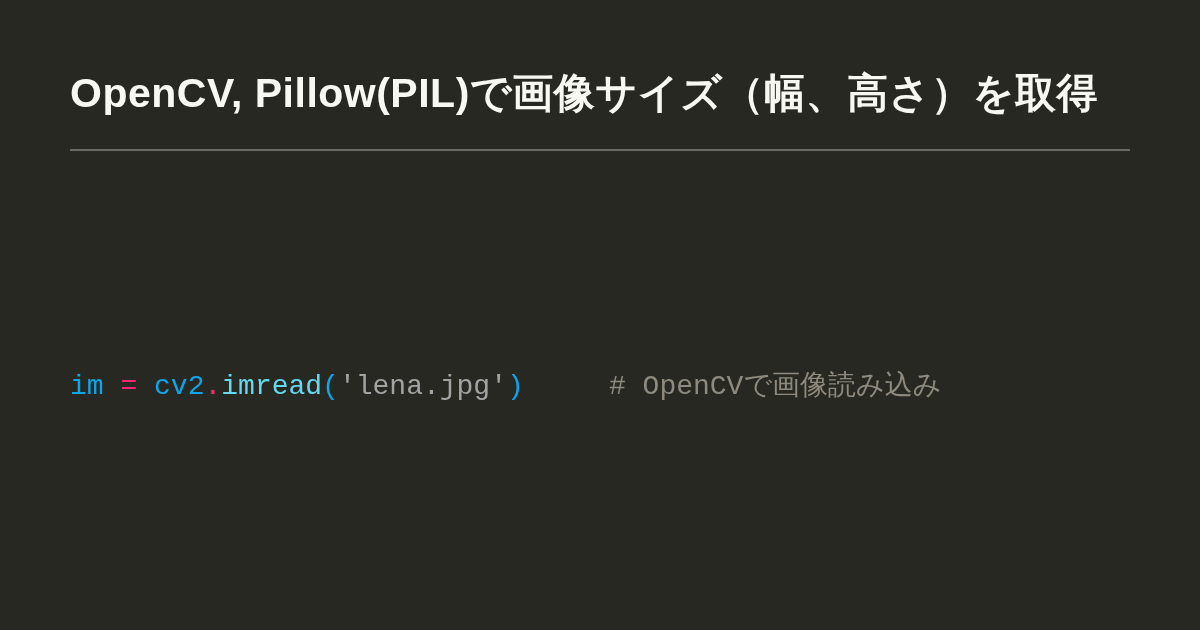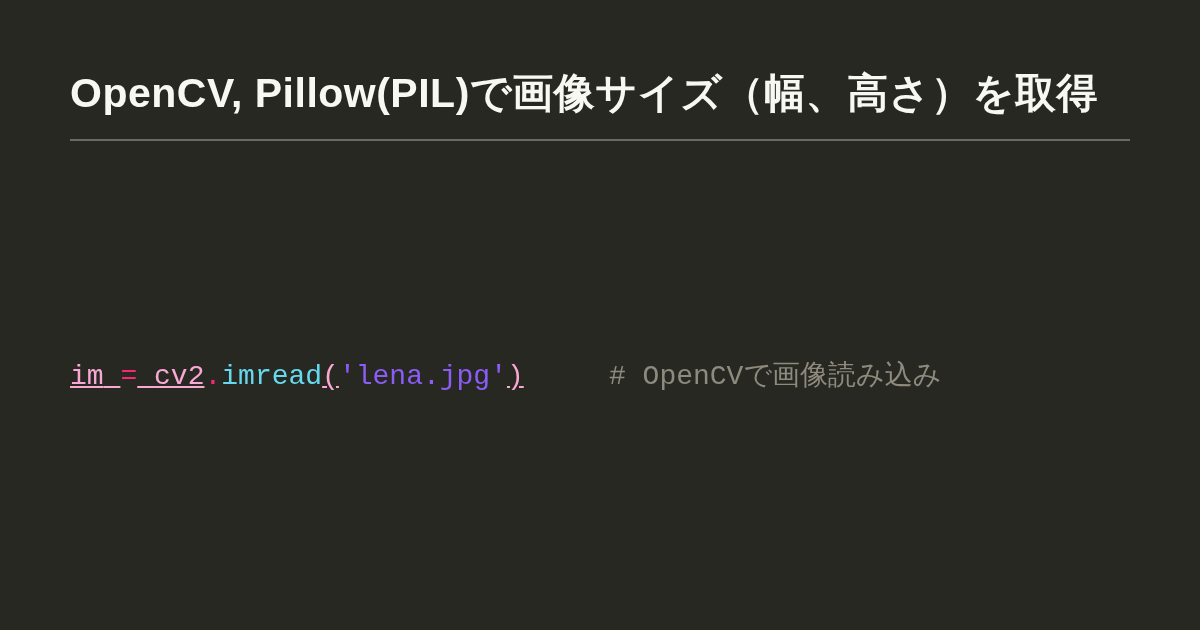--- a/index.html
+++ b/index.html
@@ -11,40 +11,40 @@
     overflow: hidden;
   }
   .page {
     padding: 66px 70px 0 70px;
   }
   .title {
     color: #f8f8f2;
     font-size: 41px;
     font-weight: 800;
     letter-spacing: 0.5px;
-    padding-bottom: 18px;
+    padding-bottom: 28px;
     border-bottom: 2px solid #6a6a66;
     margin-bottom: 32px;
     white-space: nowrap;
   }
   .code {
     font-family: "SFMono-Regular", Consolas, "Liberation Mono", Menlo, "Courier New", monospace;
     font-size: 28px;
     line-height: 1.62;
     color: #f8f8f2;
     white-space: pre;
   }
   .row { display: flex; }
   .lcol { width: 510px; flex: 0 0 510px; }
   .rcol { flex: 1; margin-left: 29px; }
 
-  .tk-default { color: #f9a8d4; text-decoration: underline; }         
+  .tk-default { color: #0ea5e9; }         
   .tk-op      { color: #f92672; }         
   .tk-call    { color: #66d9ef; text-align: center; }         
-  .tk-str     { color: #8b5cf6; }         
+  .tk-str     { color: #a3a3a3; }         
   .tk-comment { color: #8e8a7d; }         
 </style>
 </head>
 <body>
 
 <div class="page">
   <h1 class="title">OpenCV, Pillow(PIL)で画像サイズ（幅、高さ）を取得</h1>
 
   <div class="code">
 

